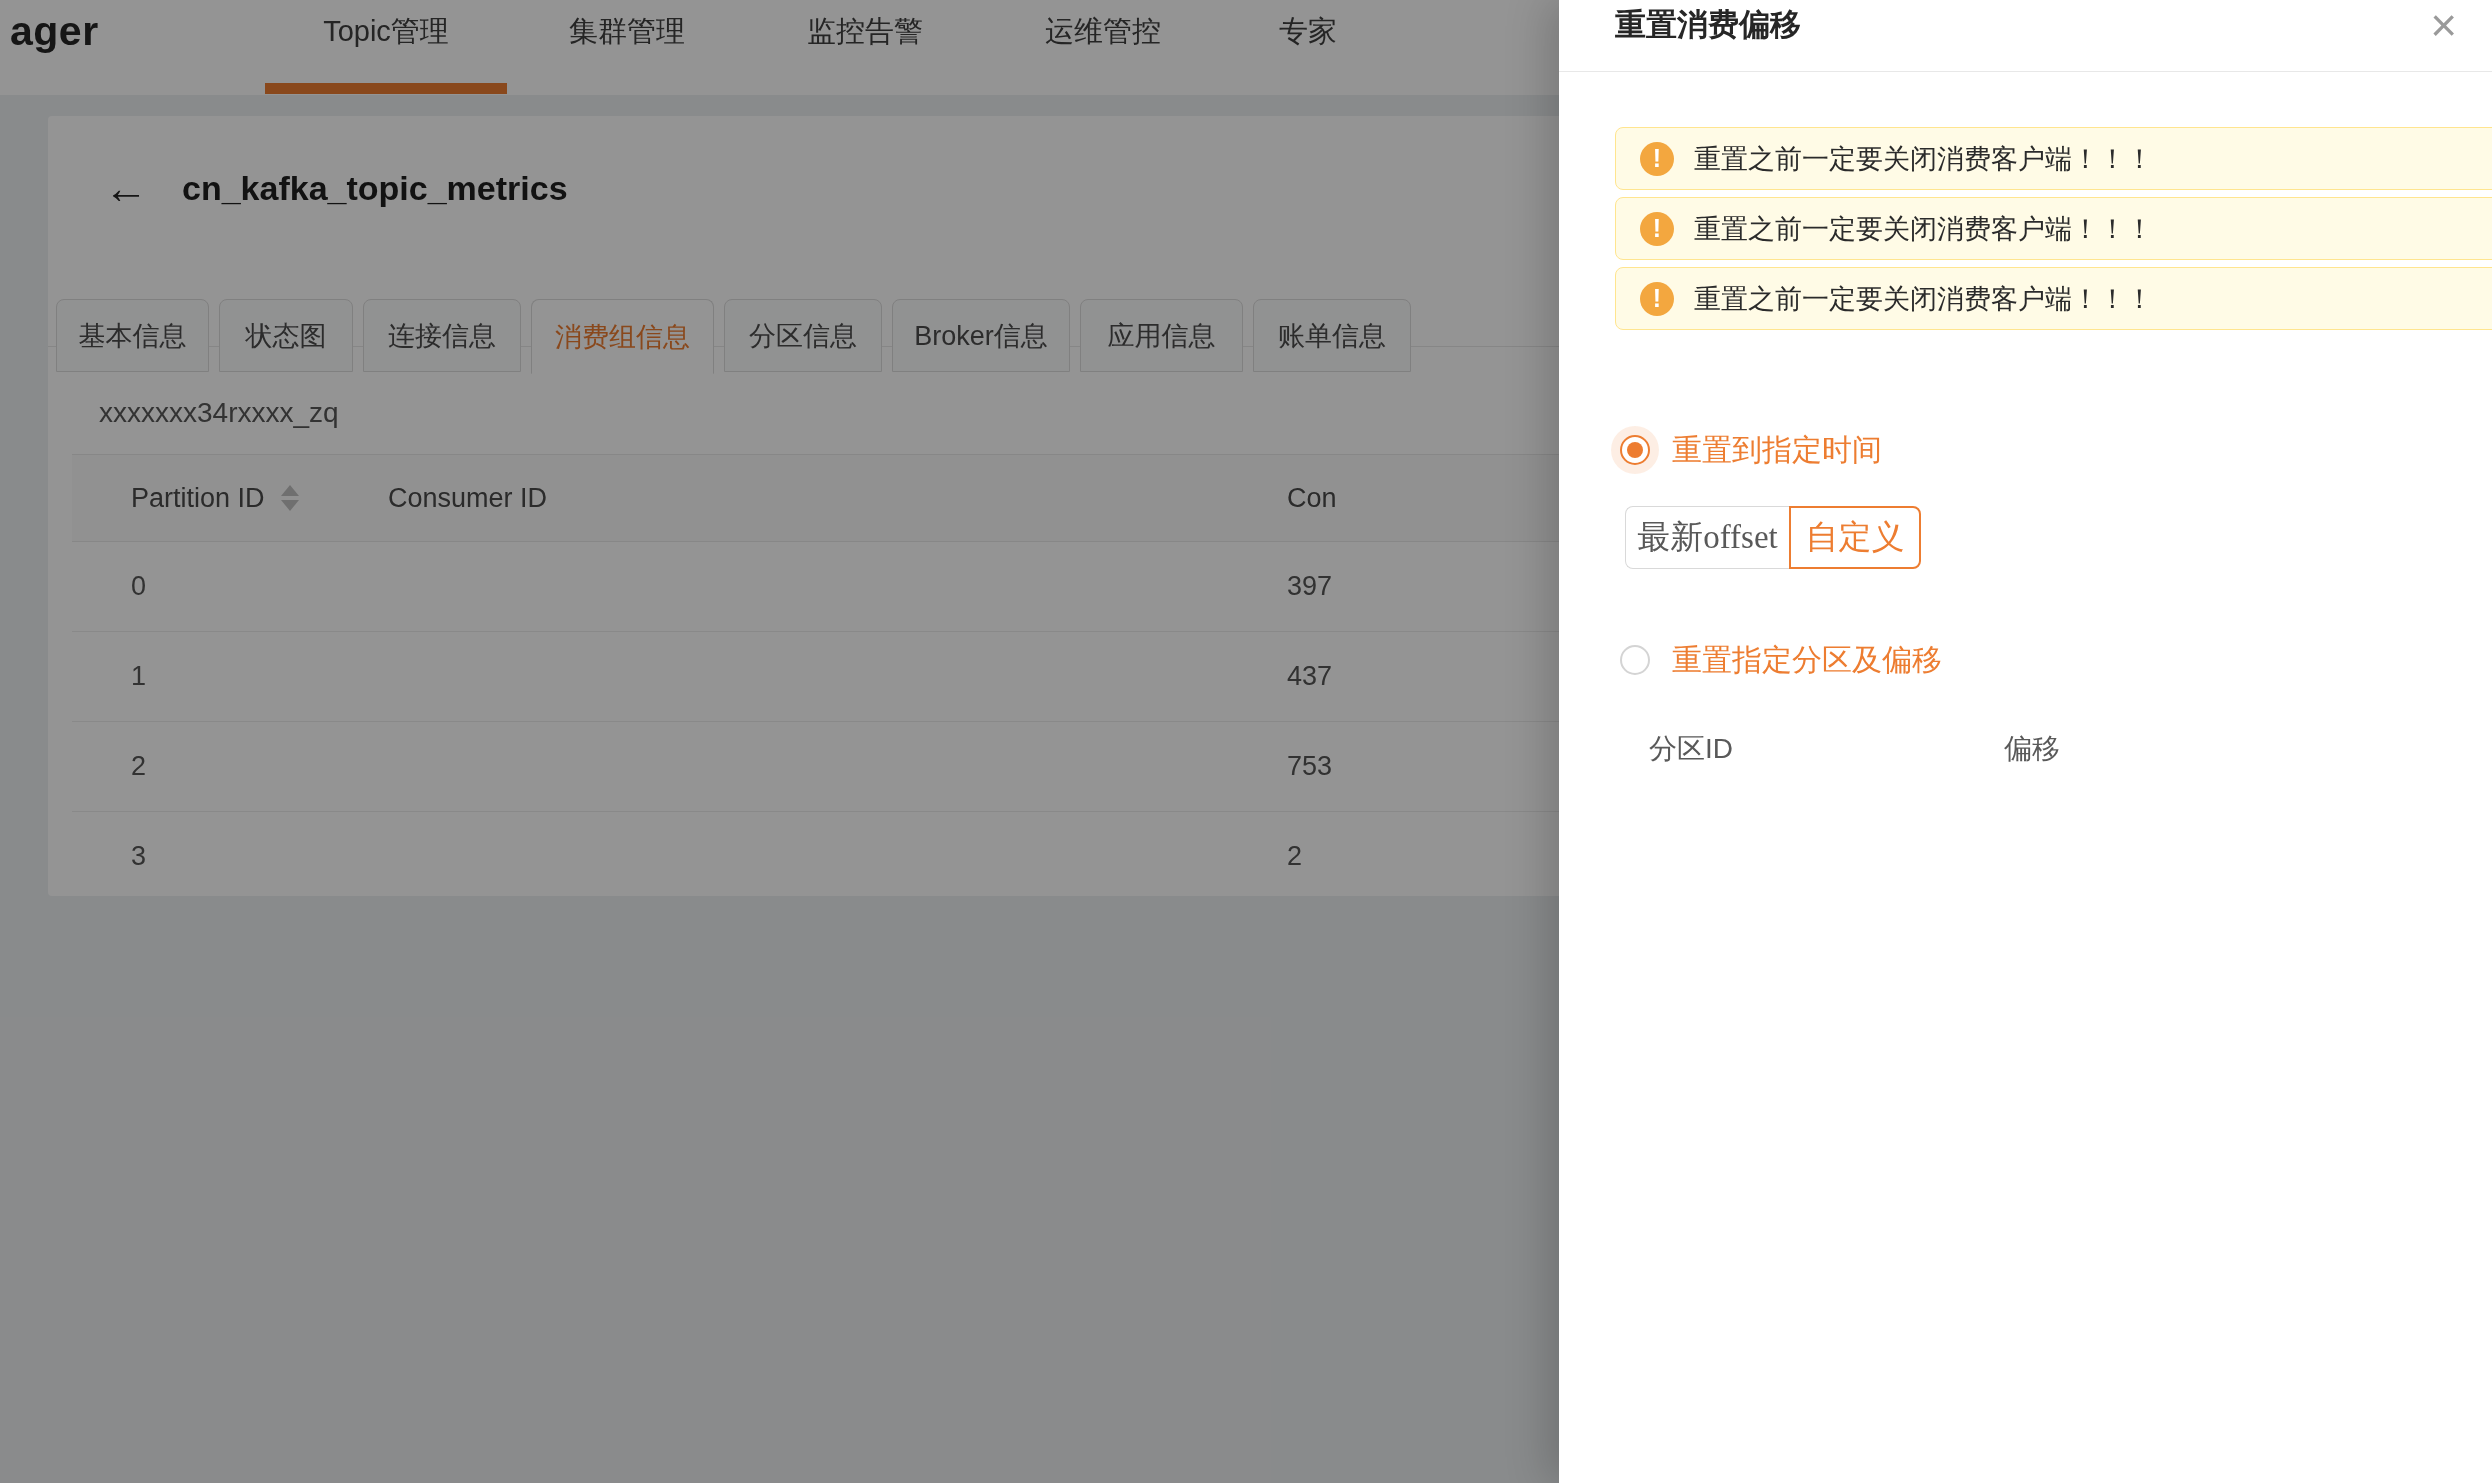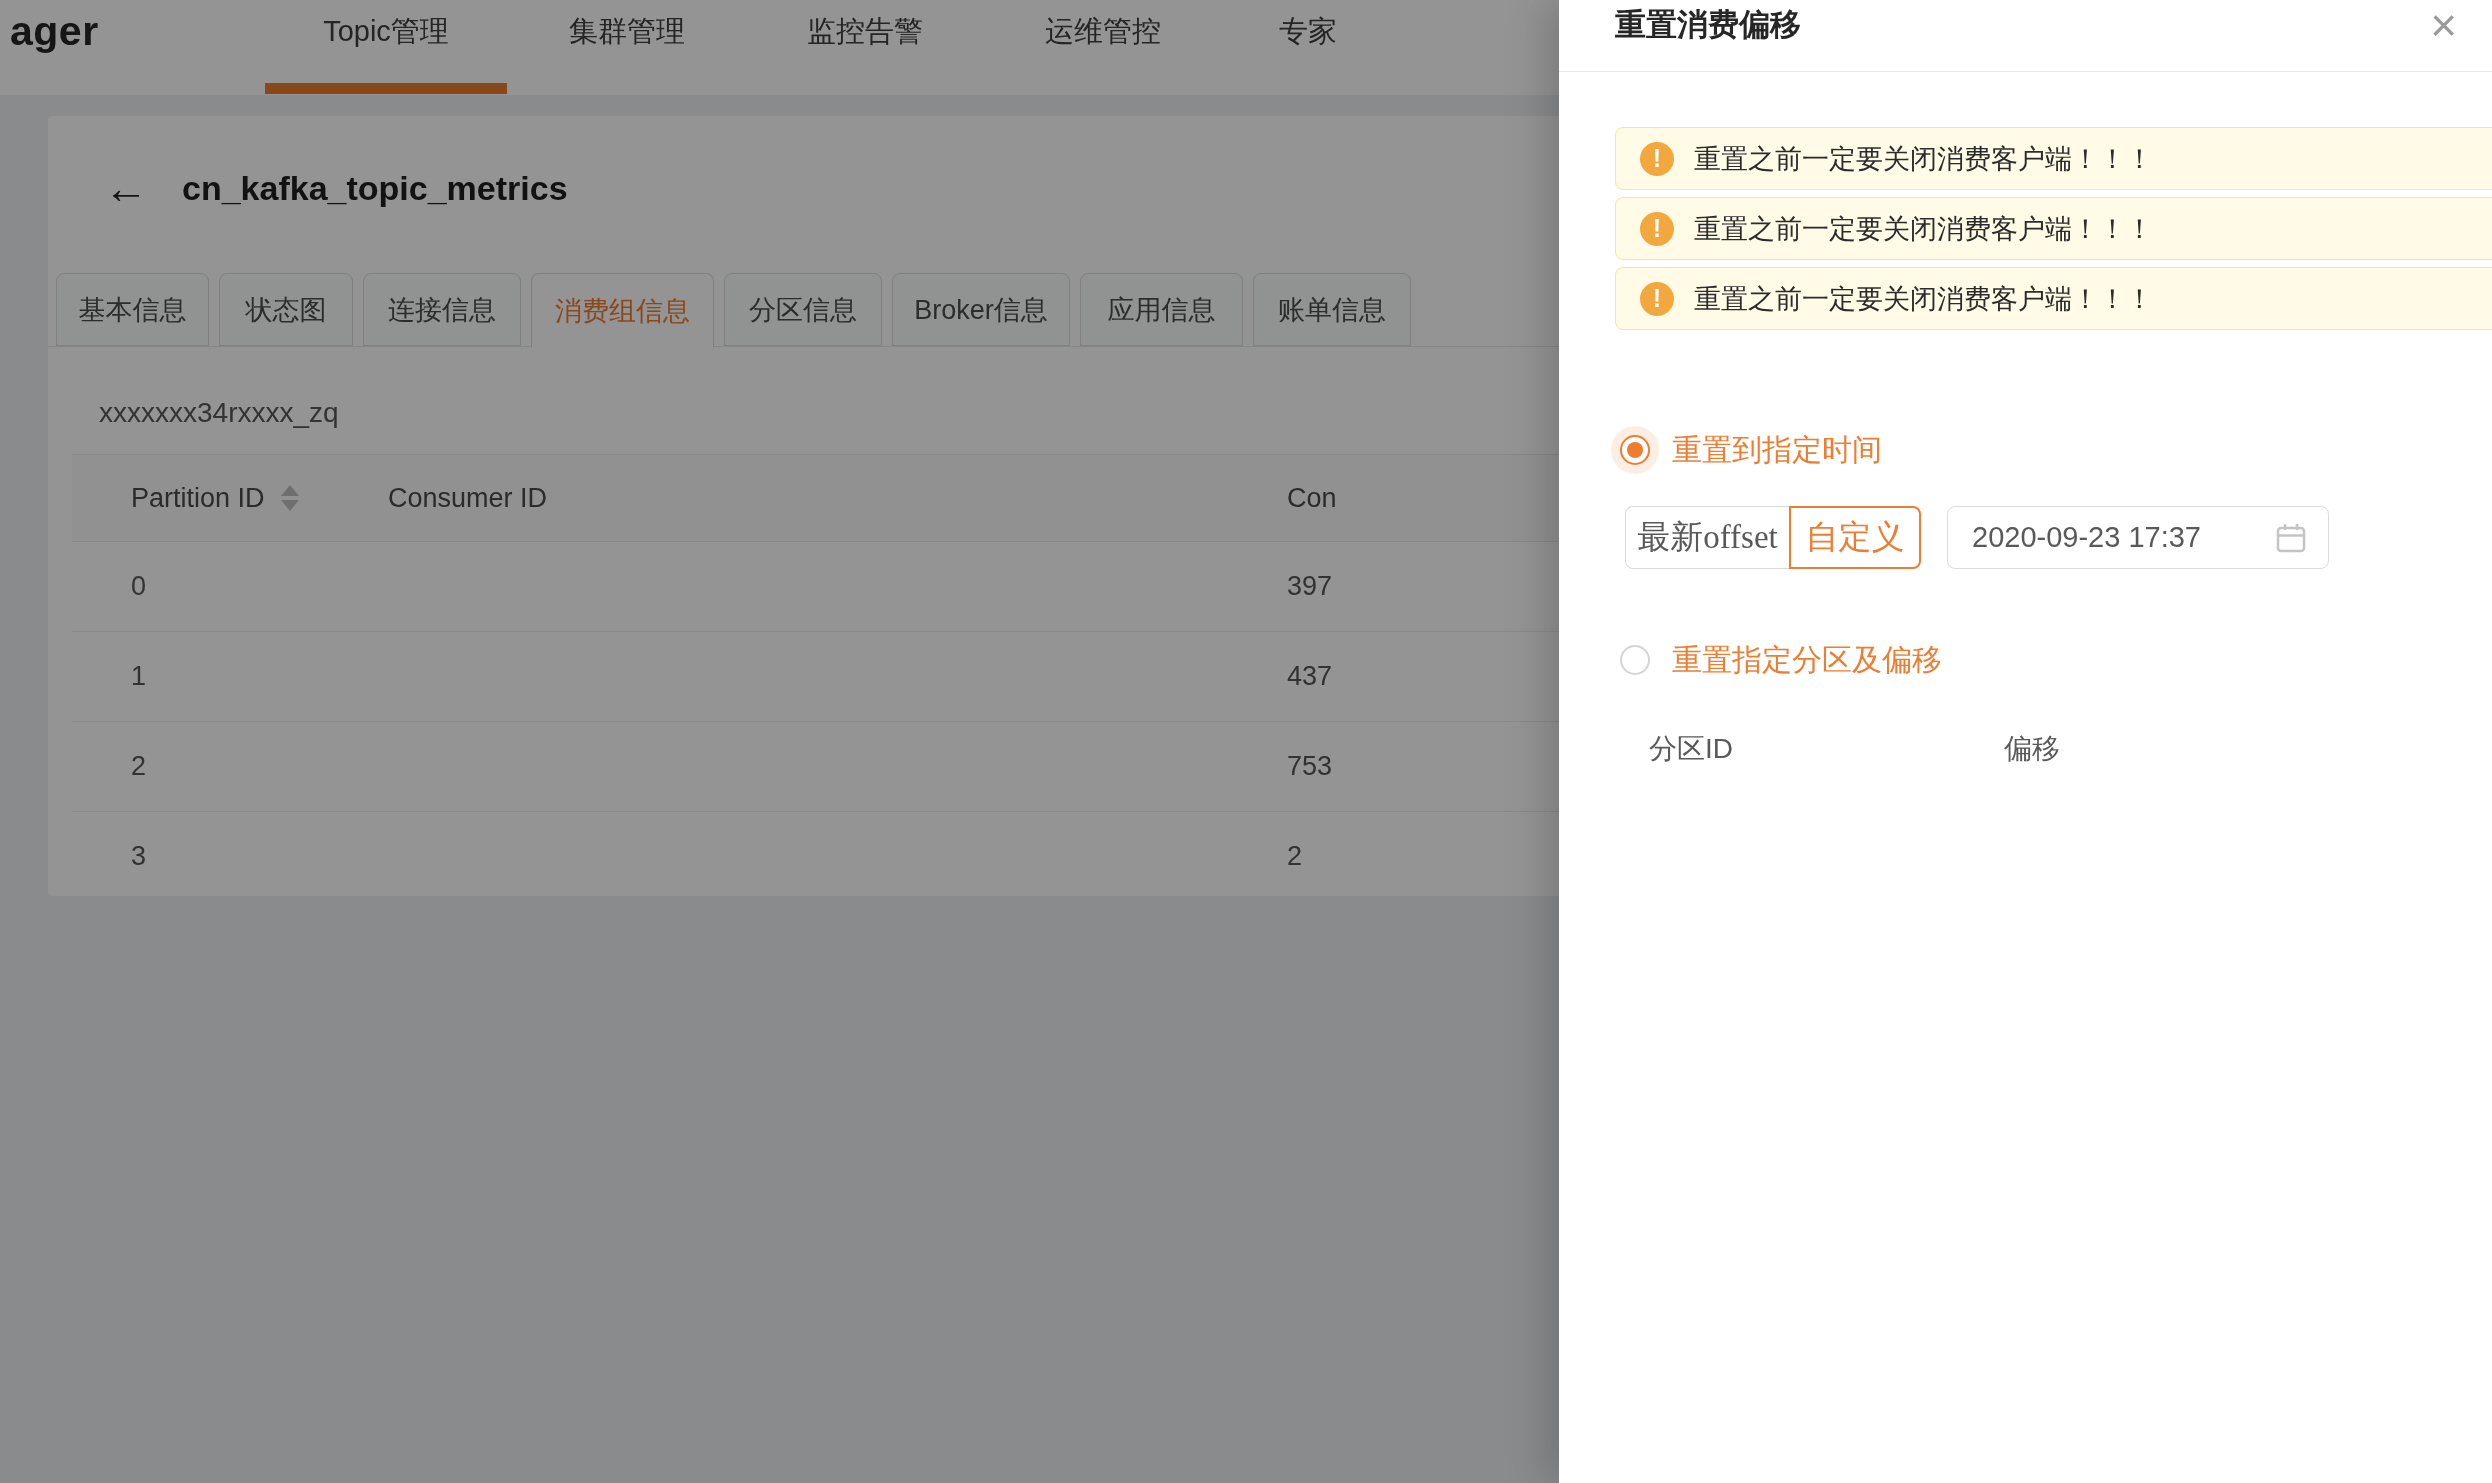--- a/index.html
+++ b/index.html
@@ -17,21 +17,21 @@
   .card{position:absolute;left:48px;top:116px;right:0;height:780px;background:#fff;
         border-radius:4px 0 0 4px;overflow:hidden;}
   .title-row{position:absolute;left:56px;top:50px;display:flex;align-items:center;gap:34px;}
   .back-arrow{font-size:44px;color:#262626;line-height:1;cursor:pointer;}
   .page-title{font-size:34px;font-weight:700;color:#1f1f1f;}
 
   .tabs{position:absolute;left:0;right:0;top:157px;height:74px;display:flex;align-items:flex-start;
         gap:10px;padding-left:8px;border-bottom:1px solid #E7E7E7;box-sizing:border-box;}
   .tab{height:73px;display:flex;align-items:center;justify-content:center;box-sizing:border-box;
        font-size:27px;color:#4d4d4d;background:#FAFBFC;border:1px solid #DCDCDC;
-       border-radius:8px 8px 0 0;cursor:pointer;white-space:nowrap;overflow:hidden;}
+       border-radius:8px 8px 0 0;cursor:pointer;white-space:nowrap;overflow:hidden;margin-top:26px;}
   .tab.active{background:#fff;color:var(--primary);border-bottom:1px solid #fff;height:75px;}
 
   .consumer-group{position:absolute;left:51px;top:281px;font-size:28px;color:#595959;}
 
   .table{position:absolute;left:24px;top:338px;right:0;}
   .thead,.trow{display:grid;grid-template-columns:257px 899px auto;align-items:center;
                padding-left:59px;font-size:27px;color:#565656;}
   .thead{height:86px;background:#FAFAFA;border-top:1px solid #E8E8E8;border-bottom:1px solid #E8E8E8;color:#4a4a4a;}
   .trow{height:89px;border-bottom:1px solid #ECECEC;}
   .th-cell{display:flex;align-items:center;}
@@ -198,29 +198,20 @@
       </div>
 
       <div class="radio-row r1">
         <span class="radio checked"></span>
         <span class="radio-label">重置到指定时间</span>
       </div>
 
       <div class="offset-row">
         <div class="seg latest">最新offset</div>
         <div class="seg custom">自定义</div>
-        <div class="date-input">
-          <span>2020-09-23 17:37</span>
-          <svg class="cal-icon" width="34" height="34" viewBox="0 0 34 34" fill="none">
-            <rect x="4" y="7" width="26" height="23" rx="3" stroke="#C4C4C4" stroke-width="2.5"></rect>
-            <line x1="4" y1="14.5" x2="30" y2="14.5" stroke="#C4C4C4" stroke-width="2.5"></line>
-            <line x1="11" y1="3" x2="11" y2="9" stroke="#C4C4C4" stroke-width="2.5"></line>
-            <line x1="23" y1="3" x2="23" y2="9" stroke="#C4C4C4" stroke-width="2.5"></line>
-          </svg>
-        </div>
       </div>
 
       <div class="radio-row r2">
         <span class="radio unchecked"></span>
         <span class="radio-label">重置指定分区及偏移</span>
       </div>
 
       <div class="field-labels">
         <span class="lbl1">分区ID</span>
         <span class="lbl2">偏移</span>

